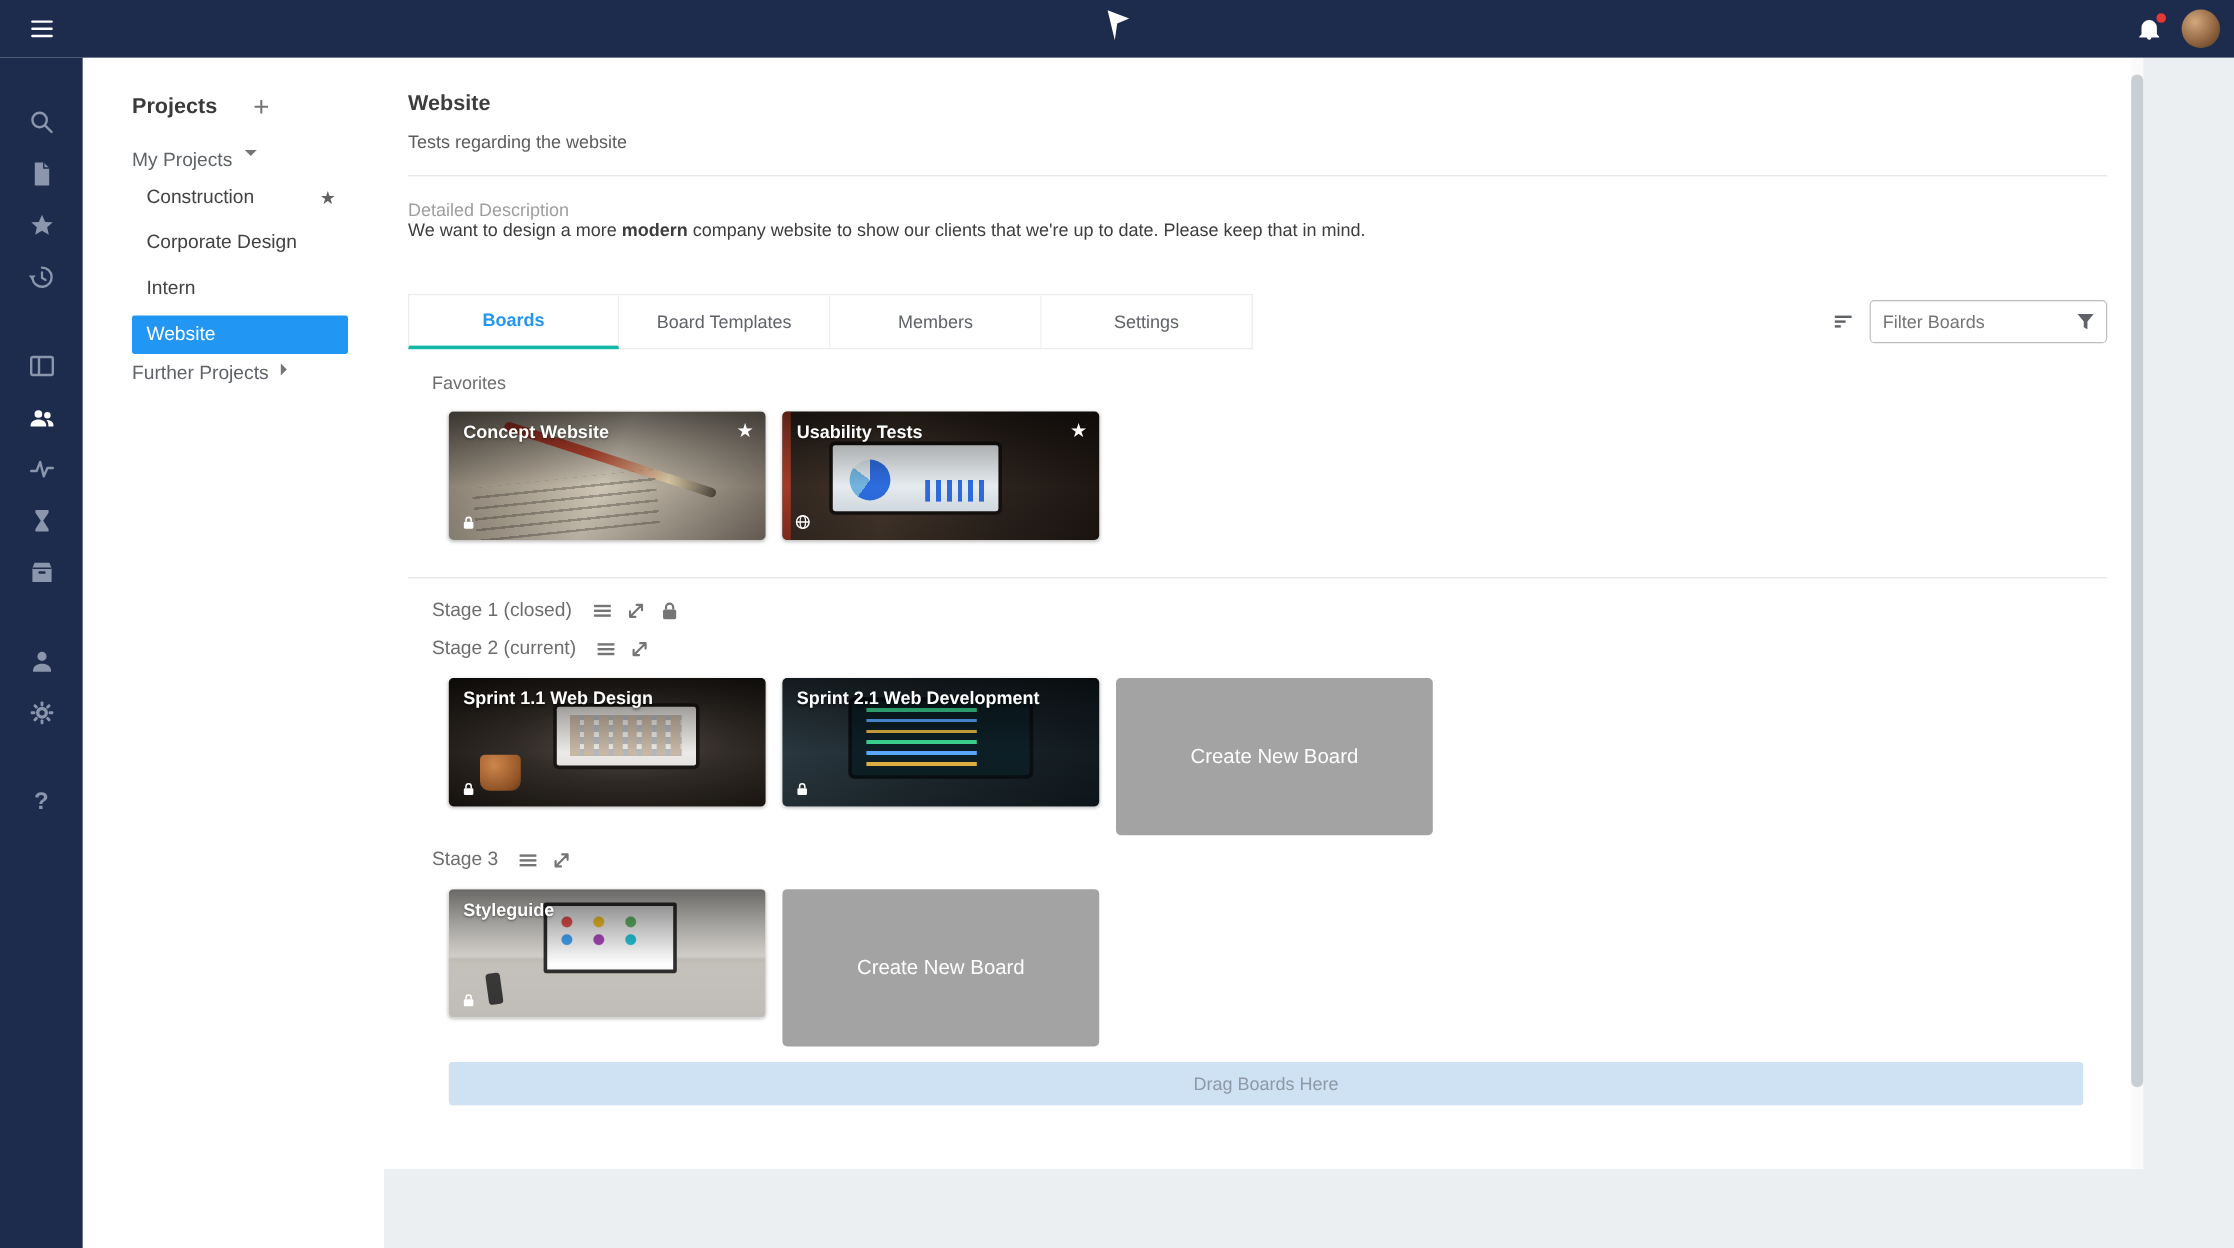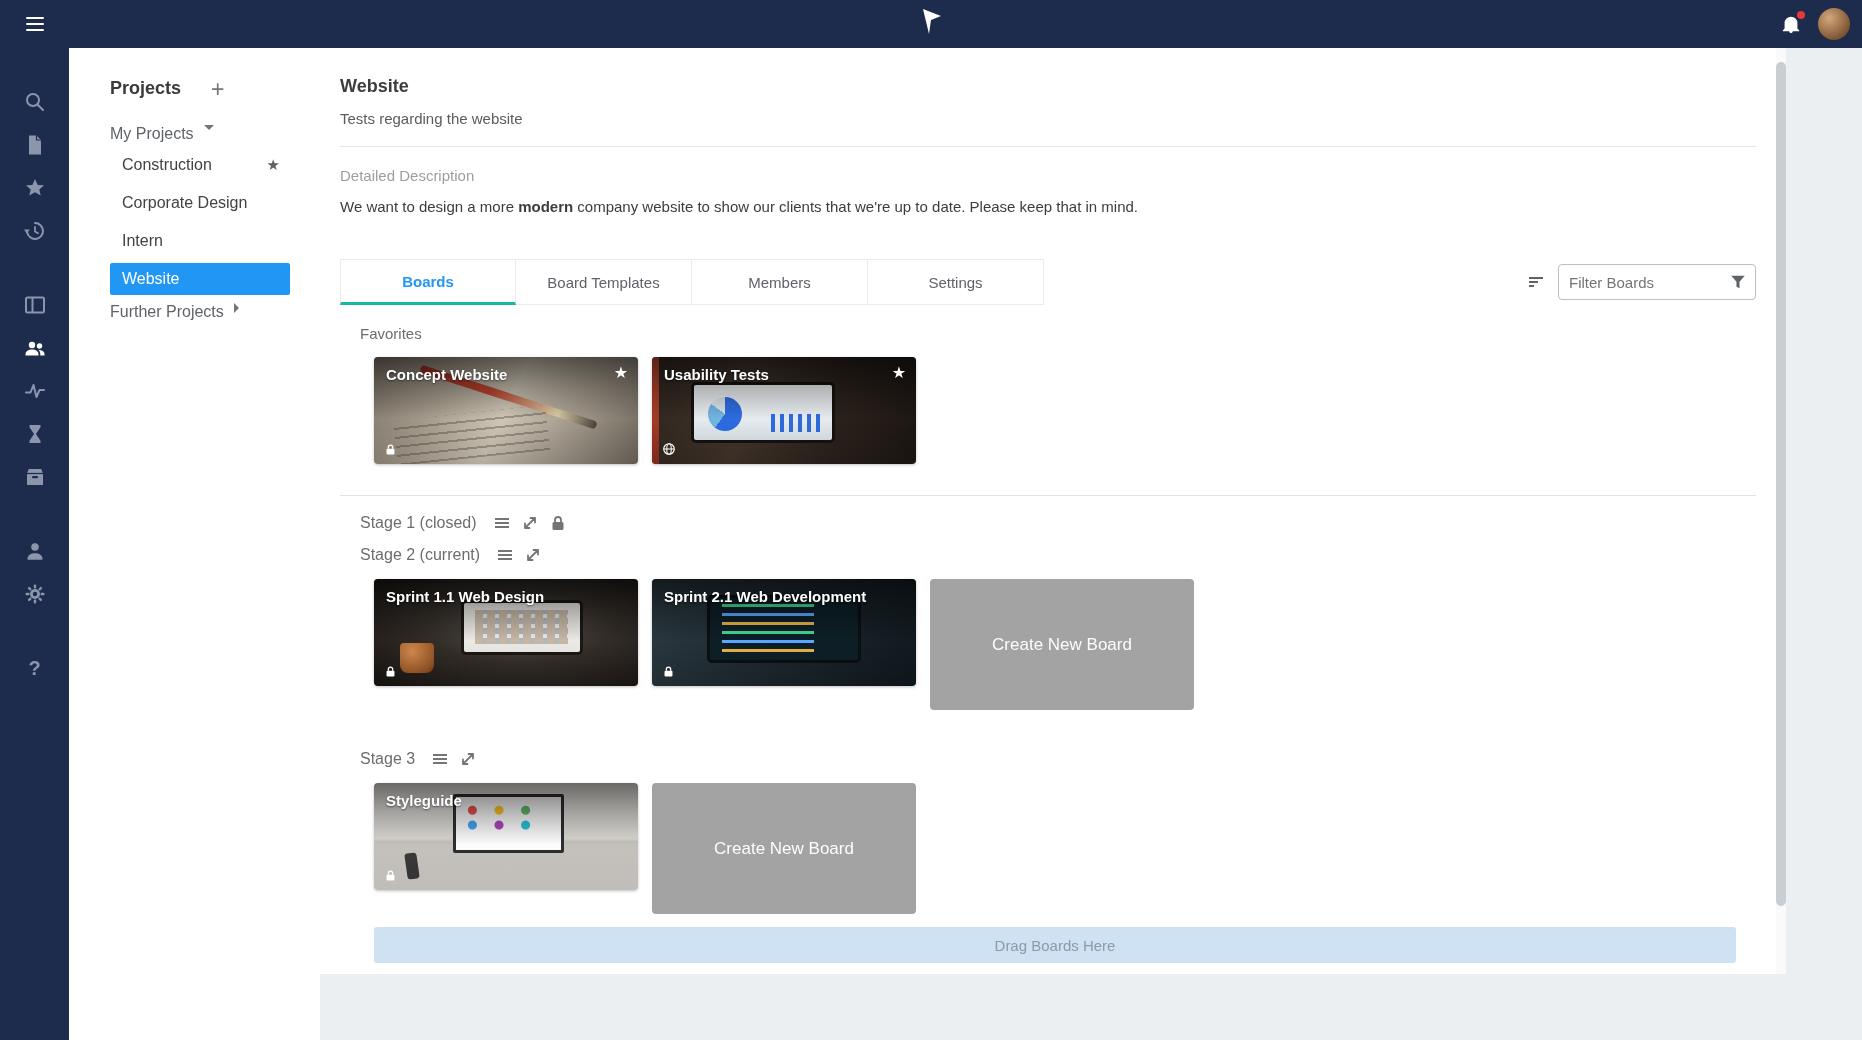--- a/index.html
+++ b/index.html
@@ -37,42 +37,42 @@
 .item .pstar{font-size:15px;color:#616161}
 
 
 .sheet{position:absolute;left:320px;top:48px;width:1466px;height:926px;background:#fff}
 .sheet-inner{position:relative;height:100%;padding:28px 50px 0 20px}
 .h-title{font-size:18px;font-weight:700;color:#3d3d3d}
 .subtitle{margin-top:13px;font-size:15px;color:#5c5c5c}
 .divider{border:none;border-top:1px solid #e4e4e4;margin-top:19px;width:1416px}
 .divider.after-fav{margin-top:31px}
 .desc-label{margin-top:20px;font-size:15px;color:#9e9e9e}
-.desc-text{margin-top:14px;font-size:15px;color:#3d3d3d}
+.desc-text{margin-top:0;font-size:15px;color:#3d3d3d}
 .desc-text b{font-weight:700}
 
 
 .tabs-row{margin-top:44px;display:flex;align-items:center;justify-content:space-between;width:1416px}
 .tabs{display:flex}
 .tab{width:176px;height:46px;display:flex;align-items:center;justify-content:center;font-size:15px;color:#5f6368;background:#fff;border:1px solid #ececec;cursor:pointer}
 .tab+.tab{border-left:none}
 .tab.active{color:#2196f3;font-weight:700;border-bottom:3px solid #14b8a6}
 .filter-group{display:flex;align-items:center;gap:12px}
 .sort-btn{display:flex;cursor:pointer}
 .filter-box{position:relative;width:198px;height:36px;border:1px solid #bdbdbd;border-radius:4px;display:flex;align-items:center;background:#fff}
 .filter-input{border:none;outline:none;width:158px;margin-left:10px;font-size:15px;color:#424242;font-family:inherit;background:transparent}
 .filter-input::placeholder{color:#757575}
 .funnel{position:absolute;right:8px;top:50%;transform:translateY(-50%);cursor:pointer;display:flex}
 
 
 .section-label{margin:20px 0 0 20px;font-size:15px;color:#6d6d6d}
 .stage-header{display:flex;align-items:center;margin-left:20px}
 .stage-header.s1{margin-top:18px}
 .stage-header.s2{margin-top:14px}
-.stage-header.s3{margin-top:40px}
+.stage-header.s3{margin-top:12px}
 .stage-header.s4{margin-top:27px}
 .stage-label{font-size:16px;color:#6d6d6d;margin-right:16px}
 .s-icon{margin-right:10px;display:flex;cursor:pointer}
 
 
 .board-row{display:flex;margin:15px 0 0 34px}
 .board{width:264px;height:107px;border-radius:4px;position:relative;overflow:hidden;margin-right:14px;box-shadow:0 1px 3px rgba(0,0,0,.25);cursor:pointer}
 .shade{position:absolute;inset:0;z-index:2;background:linear-gradient(180deg,rgba(0,0,0,.55) 0%,rgba(0,0,0,.25) 30%,rgba(0,0,0,0) 58%,rgba(0,0,0,.12) 100%)}
 .btitle{position:absolute;top:9px;left:12px;color:#fff;font-size:15px;font-weight:700;text-shadow:0 1px 2px rgba(0,0,0,.5);z-index:3}
 .bstar{position:absolute;top:6px;right:10px;color:#fff;font-size:16px;z-index:3;cursor:pointer}

